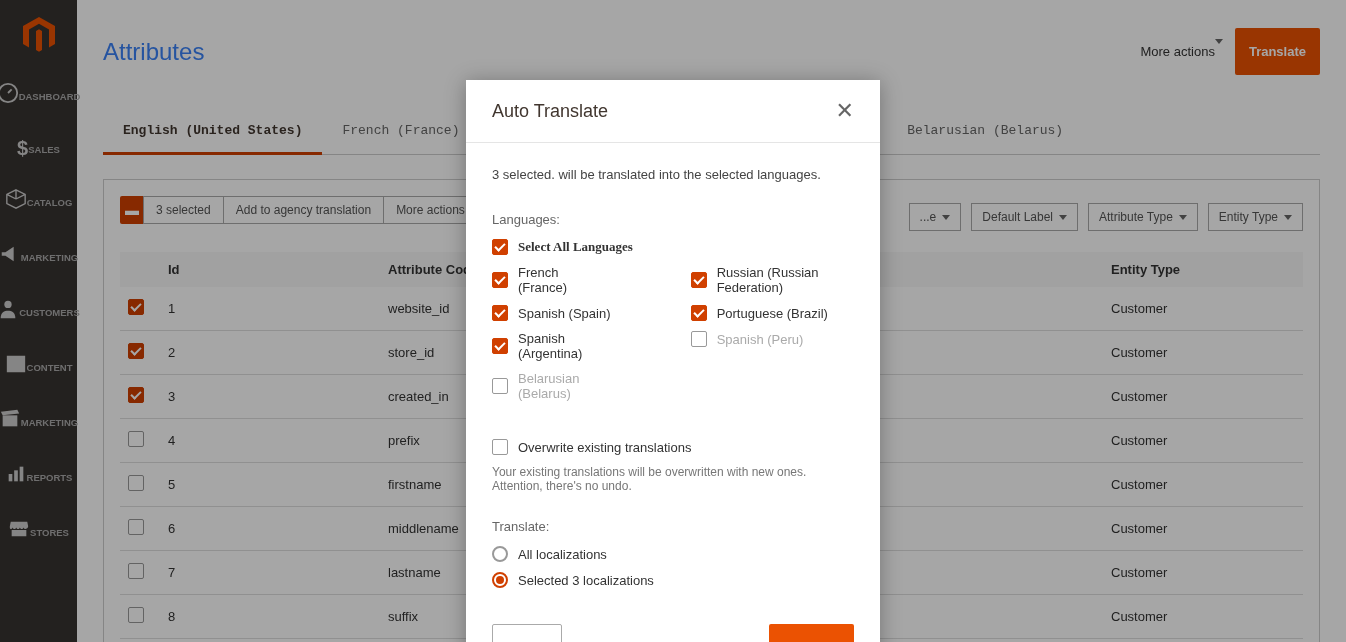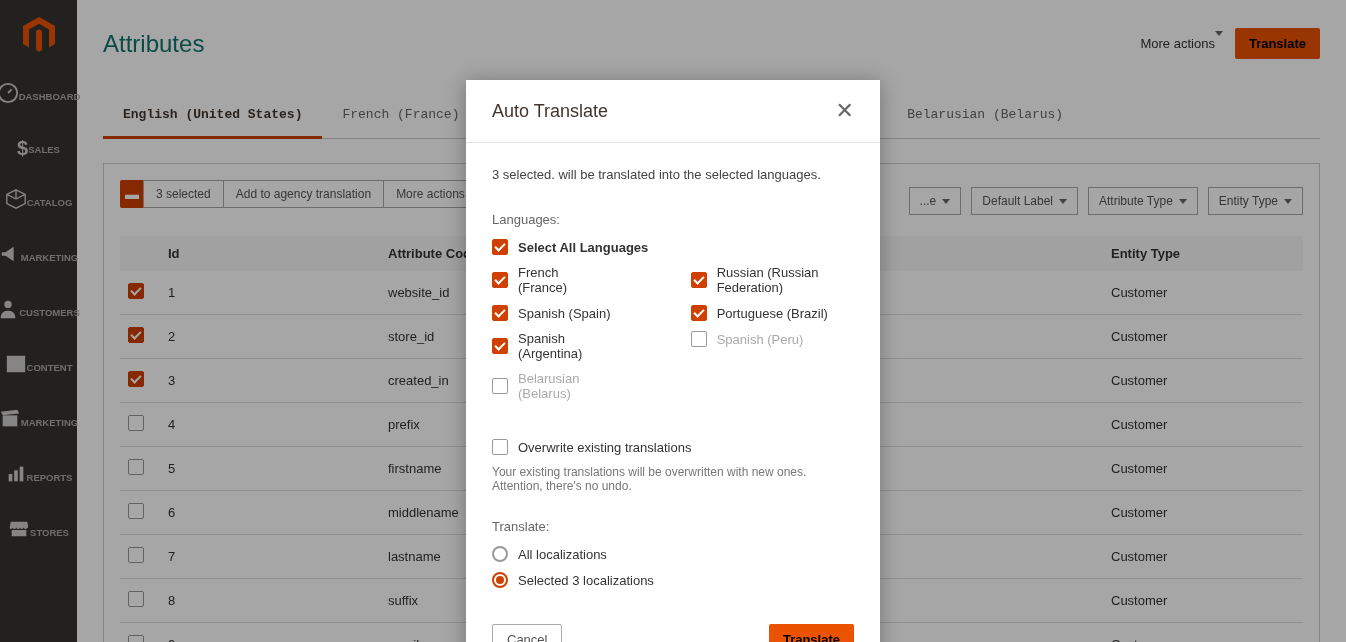--- a/index.html
+++ b/index.html
@@ -10,24 +10,24 @@
 .logo { display: flex; justify-content: center; align-items: center; height: 70px; }
 .logo svg { width: 32px; height: 36px; }
 .nav-item { display: flex; flex-direction: row; align-items: center; justify-content: center; padding: 12px 4px; color: #aaa; font-size: 9.5px; font-weight: 600; cursor: pointer; }
 .nav-item .icon { font-size: 20px; margin-bottom: 4px; color: #ccc; }
 .nav-item .icon svg { width: 22px; height: 22px; fill: #ccc; }
 .nav-item span { text-align: center; line-height: 1.1; }
 
 
 .main { margin-left: 77px; padding: 28px 26px; position: relative; }
 .page-header { display: flex; justify-content: space-between; align-items: center; margin-bottom: 34px; }
-.page-title { font-size: 24px; font-weight: 400; color: #0f766e; }
+.page-title { font-size: 24px; font-weight: 400; color: #3b82f6; }
 .header-actions { display: flex; gap: 12px; align-items: center; }
 .more-actions-dd { color: #333; cursor: pointer; font-size: 13px; }
-.btn-primary { background: #eb5202; color: #000000; border: none; padding: 8px 14px; font-size: 13px; border-radius: 2px; cursor: pointer; font-weight: 600; }
+.btn-primary { background: #eb5202; color: #ffffff; border: none; padding: 16px 14px; font-size: 13px; border-radius: 2px; cursor: pointer; font-weight: 600; }
 
 
 .tabs { display: flex; border-bottom: 1px solid #ccc; font-family: Liberation Mono, monospace; }
 .tab { padding: 14px 20px; color: #666; cursor: pointer; font-size: 13px; }
 .tab.active { color: #41362f; font-weight: 600; border-bottom: 3px solid #d04000; margin-bottom: -1px; }
 
 
 .table-wrap { margin-top: 24px; border: 1px solid #ccc; padding: 16px; }
 .toolbar { display: flex; gap: 0; margin-bottom: 14px; }
 .sel-ind { width: 24px; height: 28px; background: #d04000; color: #fff; display: flex; align-items: center; justify-content: center; border-radius: 2px 0 0 2px; font-size: 14px; }
@@ -50,21 +50,21 @@
 .modal-header { display: flex; justify-content: space-between; align-items: center; padding: 18px 26px; border-bottom: 1px solid #e5e5e5; }
 .modal-title { font-size: 18px; font-weight: 400; color: #41362f; }
 .close-x { font-size: 22px; color: #666; cursor: pointer; background: none; border: none; }
 .modal-body { padding: 24px 26px 10px; font-size: 13px; color: #333; }
 .modal-msg { color: #444; margin-bottom: 30px; }
 .section-label { color: #666; margin-bottom: 12px; font-size: 13px; }
 .lang-select-all { margin-bottom: 16px; }
 .cb-row { display: flex; align-items: center; gap: 10px; margin-bottom: 10px; }
 .cb-row .cb { width: 16px; height: 16px; flex-shrink: 0; }
 .cb-row label { cursor: pointer; }
-.bold { font-weight: 700; }
+.bold { font-weight: 700; font-family: Liberation Serif, serif; }
 .lang-grid { display: flex; gap: 80px; margin-bottom: 28px; }
 .lang-col { display: flex; flex-direction: column; }
 .disabled-lbl { color: #aaa; }
 .over-note { color: #777; font-size: 12px; margin-top: 8px; margin-bottom: 26px; }
 .radio-row { display: flex; align-items: center; gap: 10px; margin-bottom: 10px; }
 .radio { width: 16px; height: 16px; border: 2px solid #999; border-radius: 50%; display: inline-block; cursor: pointer; position: relative; flex-shrink: 0; }
 .radio.checked { border-color: #d04000; }
 .radio.checked::after { content: ''; position: absolute; left: 2px; top: 2px; width: 8px; height: 8px; background: #d04000; border-radius: 50%; }
 .modal-footer { display: flex; justify-content: space-between; gap: 10px; padding: 16px 26px 20px; }
 .btn-secondary { background: #fff; border: 1px solid #aaa; color: #555; padding: 7px 14px; font-size: 13px; border-radius: 2px; cursor: pointer; }

